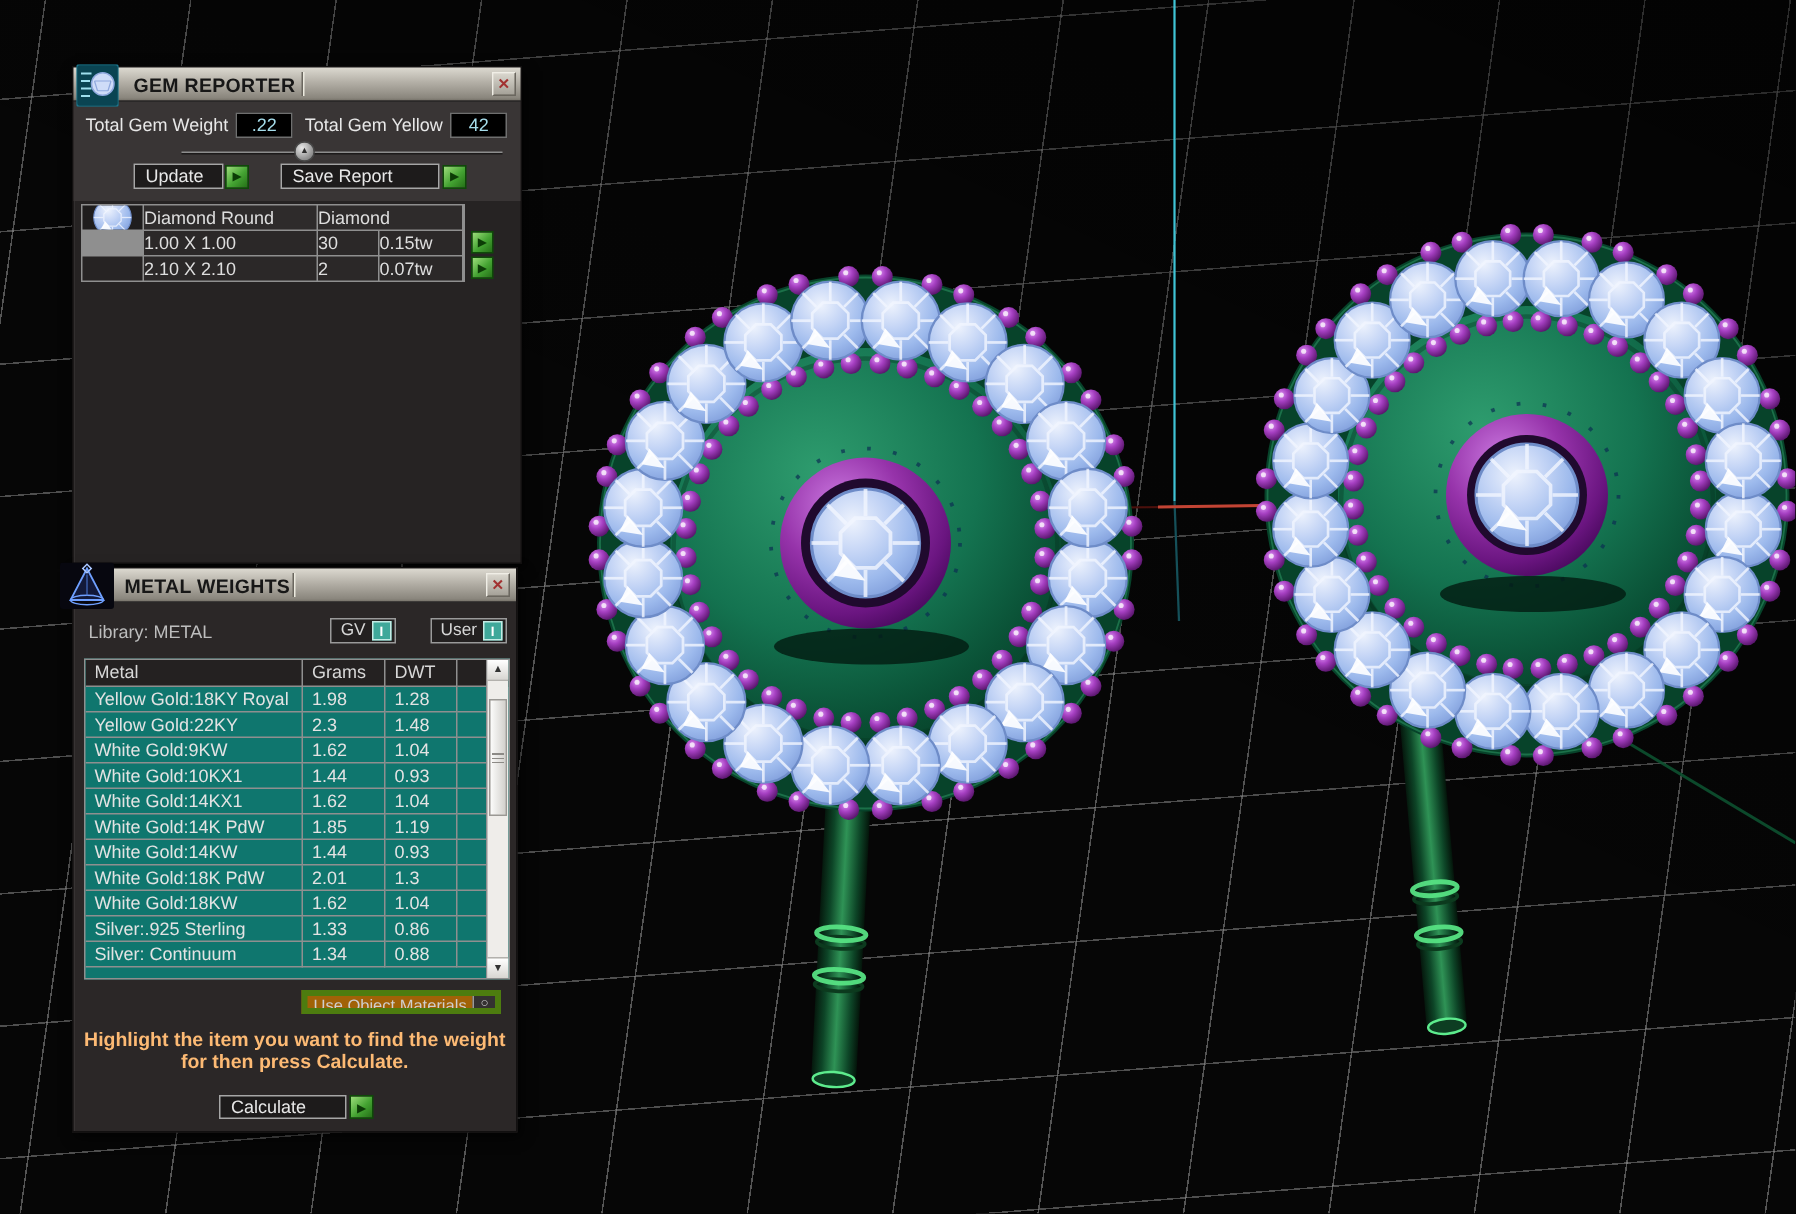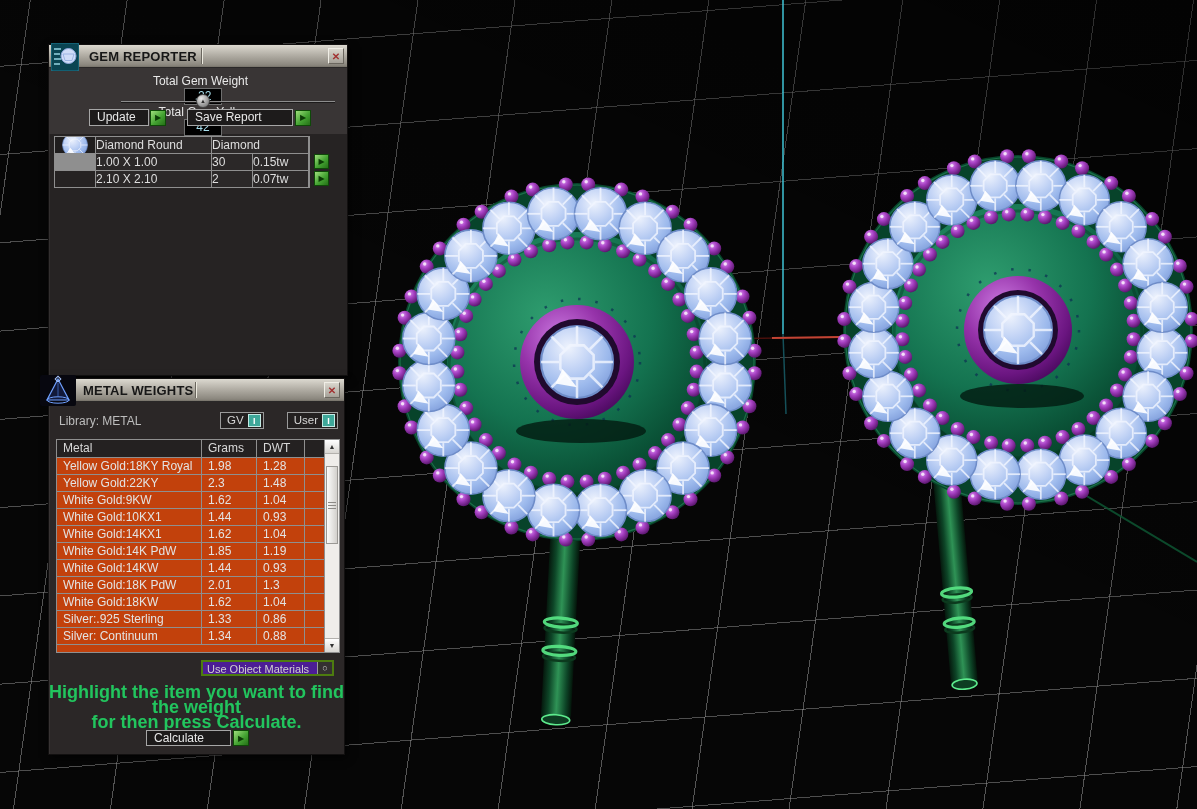--- a/index.html
+++ b/index.html
@@ -43,21 +43,21 @@
            border:1px solid #0e4a08; color:#0c3c06; font-size:8px;
            display:flex; align-items:center; justify-content:center; }
   .lbl { color:#e8e8e8; font-size:12px; }
 
   
   .gem-panel { left:48px; top:44px; width:300px; height:332px; }
   .gem-topstrip { position:absolute; top:23px; left:0; right:0; height:66px; background:#393535; }
   .gem-icon { position:absolute; left:2px; top:-2px; width:28px; height:28px; z-index:2; }
   .gem-title { margin-left:40px; }
   .gem-fields { position:absolute; top:29px; left:8px; right:3px; height:18px;
-           display:flex; align-items:center; z-index:2;flex-direction:column; }
+           display:flex; align-items:center; z-index:2; }
   .gem-sep { position:absolute; top:56px; left:72px; right:12px; height:2px;
            border-top:1px solid #8d8d8d; border-bottom:1px solid #1c1a1a; z-index:2;}
   .gem-knob { position:absolute; top:49px; left:147px; width:14px; height:14px; border-radius:50%;
            background:radial-gradient(circle at 35% 30%, #e8e8e8, #9a9a9a 60%, #6a6a6a);
            border:1px solid #474747; color:#2e2e2e; font-size:6px; display:flex;
            align-items:center; justify-content:center; z-index:3; }
   .gem-buttons { position:absolute; top:64px; left:40px; display:flex; align-items:center; z-index:2; }
   .gtable { position:absolute; left:5px; top:91px; display:grid;
            grid-template-columns:40px 115px 40px 55px; gap:1px; background:#8f8f8f;
            border:1px solid #8f8f8f; width:256px; }
@@ -76,21 +76,21 @@
   .metal-title { margin-left:34px; }
   .library-row { position:absolute; top:33px; left:10px; right:6px; height:17px;
            display:flex; align-items:center; }
   .lib-label { color:#bdbdbd; font-size:12px; }
   .tealbtn { height:17px; background:#232020; border:1px solid #9a9a9a; display:flex;
            align-items:flex-start; padding:1px 2px 1px 6px; gap:4px; color:#d6d6d6; font-size:11.5px; }
   .teal-sq { width:13px; height:13px; background:#3fa89a; border:1px solid #c4ebe5;
            color:#fff; font-size:9px; font-weight:bold; display:flex; align-items:center;
            justify-content:center; }
   .mtable { position:absolute; left:7px; top:60px; width:284px; height:214px;
-           overflow:hidden; border:1px solid #8f8f8f; background:#c2410c; }
+           overflow:hidden; border:1px solid #8f8f8f; background:#0f766e; }
   .m-head { display:flex; height:18px; background:#242121; }
   .m-hcell { line-height:17px; padding-left:6px; color:#d8d8d8; font-size:12px;
            border-right:1px solid #8f8f8f; border-bottom:1px solid #8f8f8f; }
   .m-row { display:flex; height:17px; }
   .m-cell { line-height:16px; padding-left:6px; color:#e3e3e3; font-size:12px;
            border-right:1px solid #8f8f8f; border-bottom:1px solid #8f8f8f; overflow:hidden;
            white-space:nowrap; }
   .w-name{width:145px;} .w-num{width:55px;} .w-num2{width:48px;} .w-x{width:21px;}
   .m-scroll { position:absolute; right:0; top:0; bottom:0; width:15px; background:#efedea;
            border-left:1px solid #8f8f8f; }
@@ -98,27 +98,27 @@
            justify-content:center; font-size:7px; color:#333;
            background:linear-gradient(#ffffff,#d8d6d2); }
   .sc-up { top:0; border-bottom:1px solid #b3b1ad; }
   .sc-down { bottom:0; border-top:1px solid #b3b1ad; }
   .sc-thumb { position:absolute; top:26px; left:1px; right:1px; height:78px;
            background:linear-gradient(90deg,#fcfcfb,#d2d0cc); border:1px solid #9a9894;
            display:flex; align-items:center; justify-content:center; }
   .sc-grip { width:8px; height:8px;
            background:repeating-linear-gradient(0deg,#8c8a86 0 1px, transparent 1px 3px); }
   .materials { position:absolute; left:152px; top:281px; width:133px; height:16px;
-           display:flex; border:2px solid #4d7c0f; background:#4c1d95; }
+           display:flex; border:4px solid #4d7c0f; background:#a16207; }
   .mat-label { flex:1; color:#cfcfcf; font-size:11px; line-height:14px; padding-left:4px;
            white-space:nowrap; overflow:hidden; }
   .mat-iconbox { width:15px; border-left:1px solid #9a9a9a; background:#343131;
            display:flex; align-items:center; justify-content:center; color:#c8c8c8; font-size:9px; }
   .instruction { position:absolute; top:306px; left:0; right:0; text-align:center;
-           color:#22c55e; font-weight:bold; font-size:18px; line-height:15px; }
+           color:#fdba74; font-weight:bold; font-size:13px; line-height:15px; }
   .calcrow { position:absolute; top:351px; left:97px; display:flex; gap:2px; align-items:center; }
 </style>
 </head>
 <body>
 
 <div class="stage">
 
   <div class="gridlayer">
     <div class="gridv"></div>
     <div class="gridh"></div>

